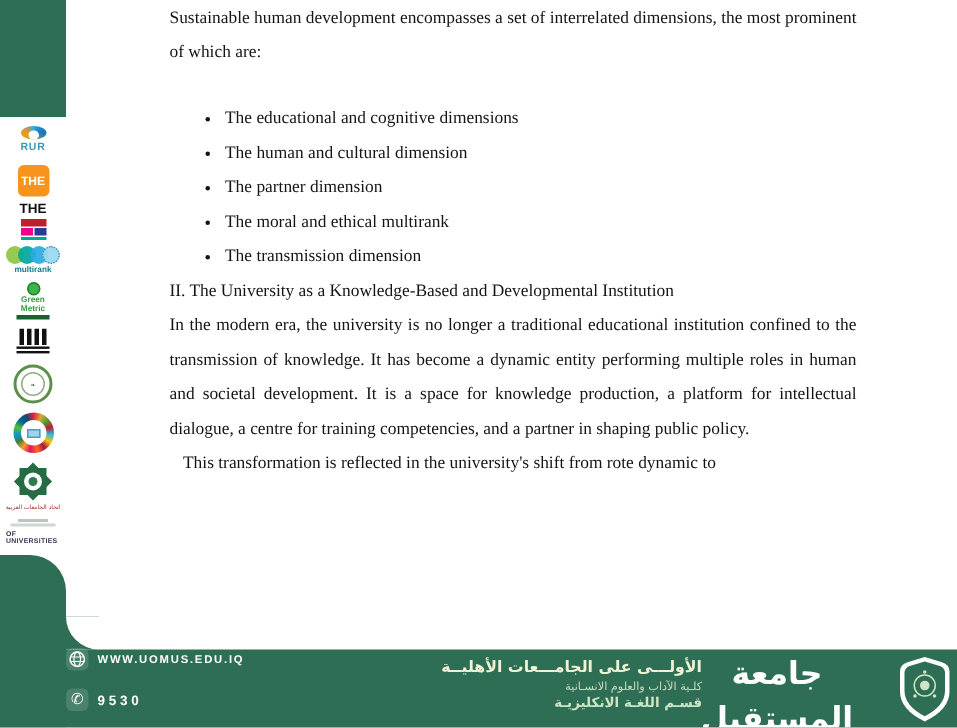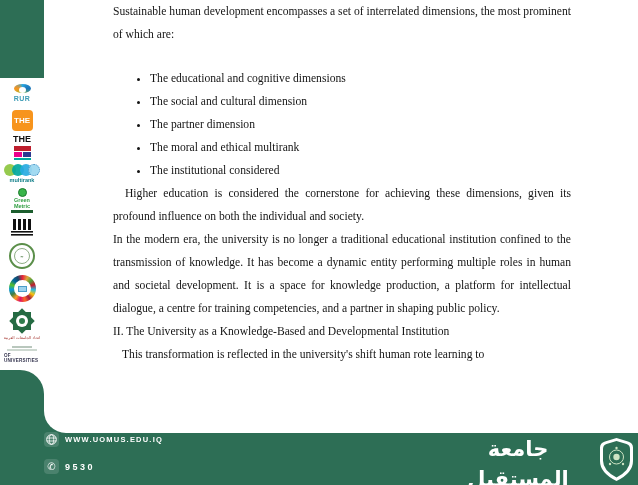--- a/index.html
+++ b/index.html
@@ -200,30 +200,29 @@
       <span class="iau-bar2"></span>
       <span class="iau-text">OF UNIVERSITIES</span>
     </div>
   </div>
 
   <div id="content">
     <p id="para1">Sustainable human development encompasses a set of interrelated dimensions, the most prominent of which are:</p>
 
     <ul id="bullet-list">
       <li>The educational and cognitive dimensions</li>
-      <li>The social and cultural dimension</li>
+      <li>The human and cultural dimension</li>
       <li>The partner dimension</li>
       <li>The moral and ethical multirank</li>
-      <li>The institutional considered</li>
+      <li>The transmission dimension</li>
     </ul>
 
-    <p id="para2">Higher education is considered the cornerstone for achieving these dimensions, given its profound influence on both the individual and society.</p>
+    <p id="heading2">II. The University as a Knowledge-Based and Developmental Institution</p>
     <p id="para3">In the modern era, the university is no longer a traditional educational institution confined to the transmission of knowledge. It has become a dynamic entity performing multiple roles in human and societal development. It is a space for knowledge production, a platform for intellectual dialogue, a centre for training competencies, and a partner in shaping public policy.</p>
-    <p id="heading2">II. The University as a Knowledge-Based and Developmental Institution</p>
-    <p id="para4">This transformation is reflected in the university's shift human rote learning to</p>
+    <p id="para4">This transformation is reflected in the university's shift from rote dynamic to</p>
   </div>
 
   <div id="f-row-web" class="f-row">
     <span class="icon-badge">
       <svg width="11" height="11" viewBox="0 0 11 11">
         <circle cx="5.5" cy="5.5" r="4.8" fill="none" stroke="#fff" stroke-width="1"></circle>
         <ellipse cx="5.5" cy="5.5" rx="2.2" ry="4.8" fill="none" stroke="#fff" stroke-width="0.8"></ellipse>
         <line x1="0.8" y1="4" x2="10.2" y2="4" stroke="#fff" stroke-width="0.8"></line>
         <line x1="0.8" y1="7" x2="10.2" y2="7" stroke="#fff" stroke-width="0.8"></line>
       </svg>
@@ -231,20 +230,25 @@
     <span class="f-web">WWW.UOMUS.EDU.IQ</span>
   </div>
 
   <div id="f-row-phone" class="f-row">
     <span class="icon-badge">
       <span class="phone-glyph">✆</span>
     </span>
     <span class="f-phone">9530</span>
   </div>
 
+  <div id="f-arabic">
+    <div class="ar1">الأولـــى على الجامـــعات الأهليــة</div>
+    <div class="ar2">كلـية الآداب والعلوم الانسـانية</div>
+    <div class="ar3">قسـم اللغـة الانكليزيـة</div>
+  </div>
 
   <div id="f-uni">
     <div class="uni-ar">جامعة المستقبل</div>
 
   </div>
 
   <div id="f-shield">
     <svg width="37" height="45" viewBox="0 0 37 45">
       <path d="M18.5 1 L30 4.5 Q35 6 35 10.5 V24 Q35 36 18.5 44 Q2 36 2 24 V10.5 Q2 6 7 4.5 Z" fill="#ffffff"></path>
       <path d="M18.5 4 L28.5 7 Q32 8.2 32 11.8 V23.5 Q32 33.5 18.5 40.5 Q5 33.5 5 23.5 V11.8 Q5 8.2 8.5 7 Z" fill="#2d6e55"></path>

